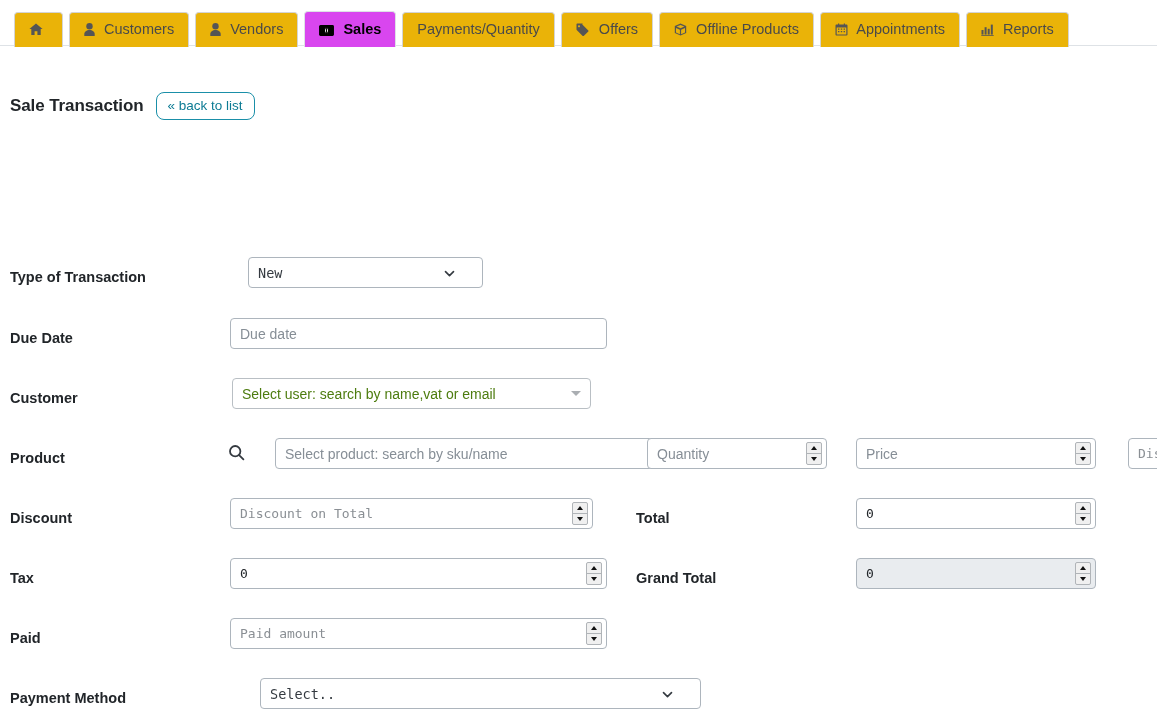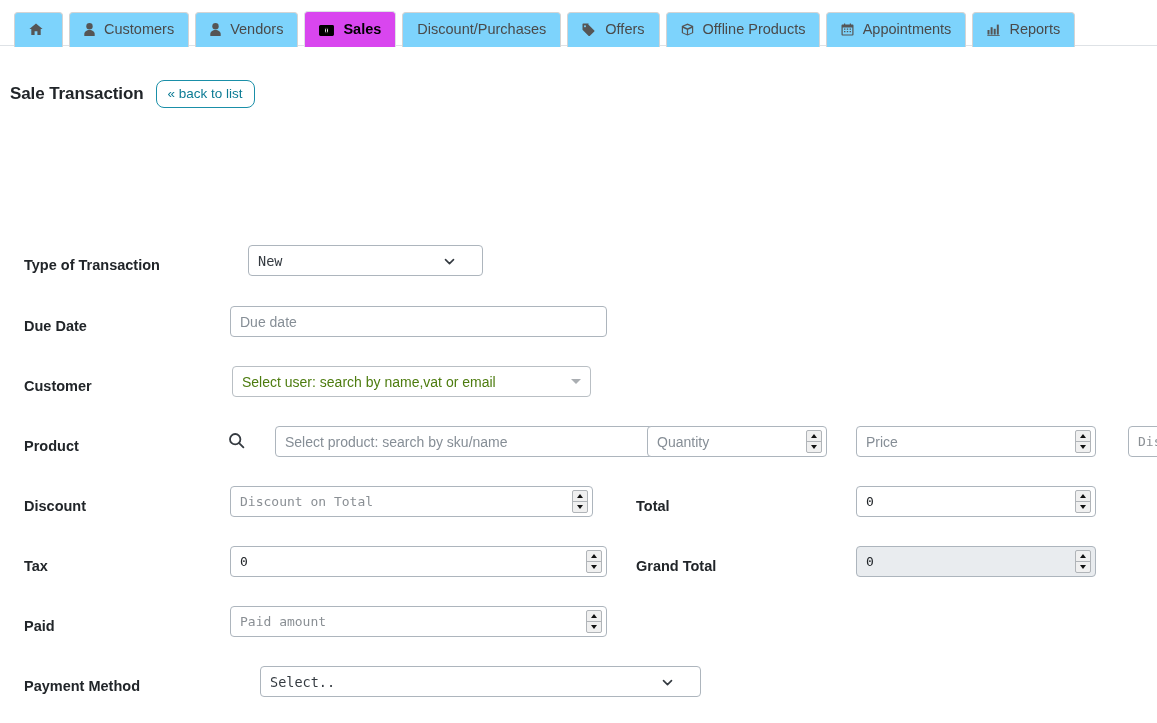--- a/index.html
+++ b/index.html
@@ -24,21 +24,21 @@
     white-space: nowrap;
     font-size: 0;
   }
   .tab {
     display: inline-block;
     vertical-align: bottom;
     height: 35px;
     line-height: 33px;
     margin-right: 6px;
     padding: 0 14px;
-    background: #7dd3fc;
+    background: #eab308;
     border: 1px solid #d4d4d4;
     border-bottom: none;
     border-radius: 4px 4px 0 0;
     font-size: 14.5px;
     color: #4a4a4a;
     cursor: pointer;
     position: relative;
     top: 11px;
   }
   .tab.home { padding: 0 14px; }
@@ -56,21 +56,21 @@
     vertical-align: -2px;
     margin-right: 5px;
     color: #555555;
     font-size: 13px;
   }
   .tab.active .tico { color: #000; }
   .tab .tico svg { display: block; }
 
   
   .page-head {
-    margin: 32px 0 0 10px;
+    margin: 44px 0 0 10px;
     height: 32px;
     display: flex;
     align-items: center;
   }
   .page-title {
     font-size: 17px;
     font-weight: bold;
     color: #212529;
     letter-spacing: -0.1px;
   }
@@ -90,21 +90,21 @@
   
   .form { position: relative; margin-top: 22px; }
   .row {
     position: absolute;
     left: 0;
     width: 1157px;
     height: 40px;
   }
   .lbl {
     position: absolute;
-    left: 24px;
+    left: 10px;
     top: 50%;
     transform: translateY(-50%);
     font-size: 14.5px;
     font-weight: bold;
     color: #212529;
     white-space: nowrap;
   }
 
   .ctl { position: absolute; top: 0; height: 31px; }
 
@@ -253,21 +253,21 @@
       <svg width="15" height="11" viewBox="0 0 15 11" fill="none" stroke="currentColor" stroke-width="1.3">
         <rect x="0.7" y="0.7" width="13.6" height="9.6" rx="0.8" fill="currentColor"></rect>
         <ellipse cx="7.5" cy="5.5" rx="2.1" ry="2.9" fill="#fff"></ellipse>
         <rect x="7" y="3.2" width="1" height="4.6" fill="currentColor" stroke="none"></rect>
       </svg>
     </span>
     <span>Sales</span>
   </div>
 
   <div class="tab">
-    <span>Discount/Purchases</span>
+    <span>Payments/Quantity</span>
   </div>
 
   <div class="tab">
     <span class="tico">
       <svg width="14" height="13" viewBox="0 0 14 13" fill="currentColor">
         <path d="M6.4 0.6H1.2C0.8 0.6 0.5 0.9 0.5 1.3v5.2c0 0.2 0.1 0.4 0.2 0.5l6 6c0.3 0.3 0.7 0.3 1 0l4.6-4.6c0.3-0.3 0.3-0.7 0-1l-6-6C6.8 0.7 6.6 0.6 6.4 0.6zM3 4.2c-0.6 0-1-0.5-1-1s0.5-1 1-1 1 0.5 1 1S3.6 4.2 3 4.2z"></path>
       </svg>
     </span>
     <span>Offers</span>
   </div>

